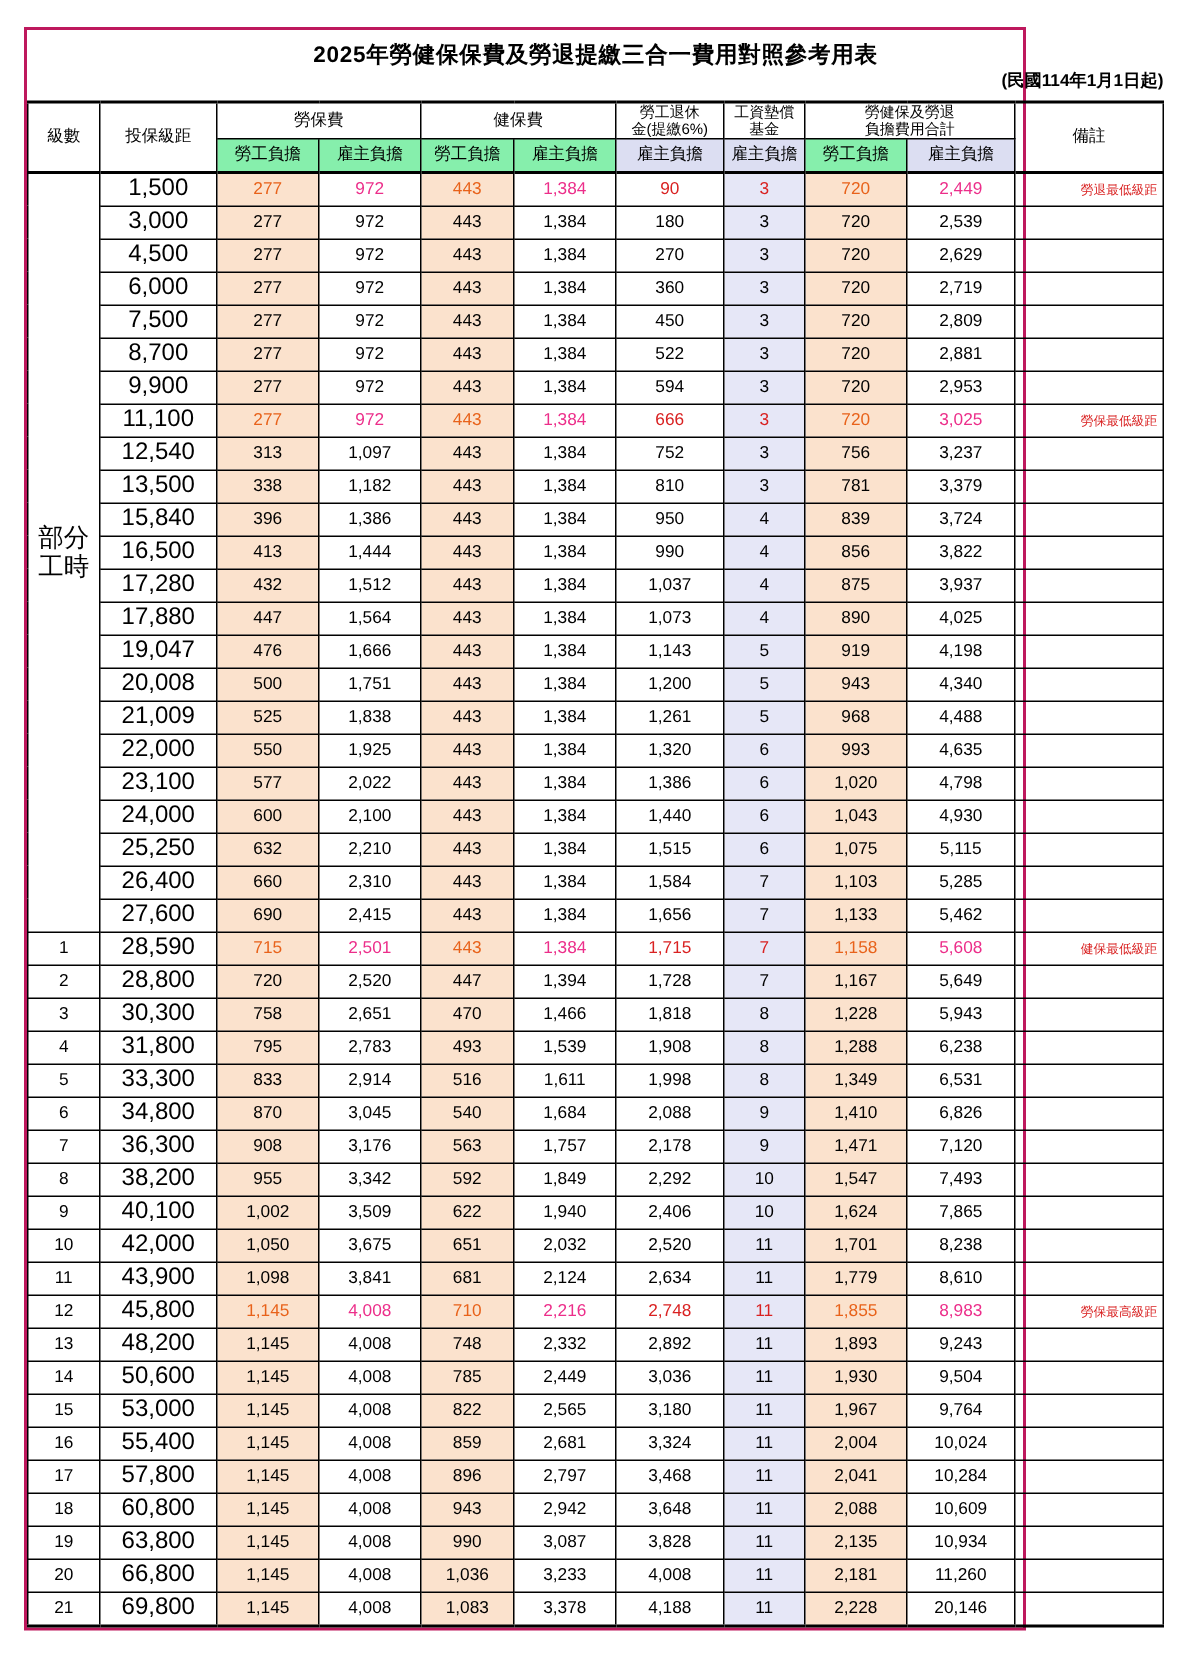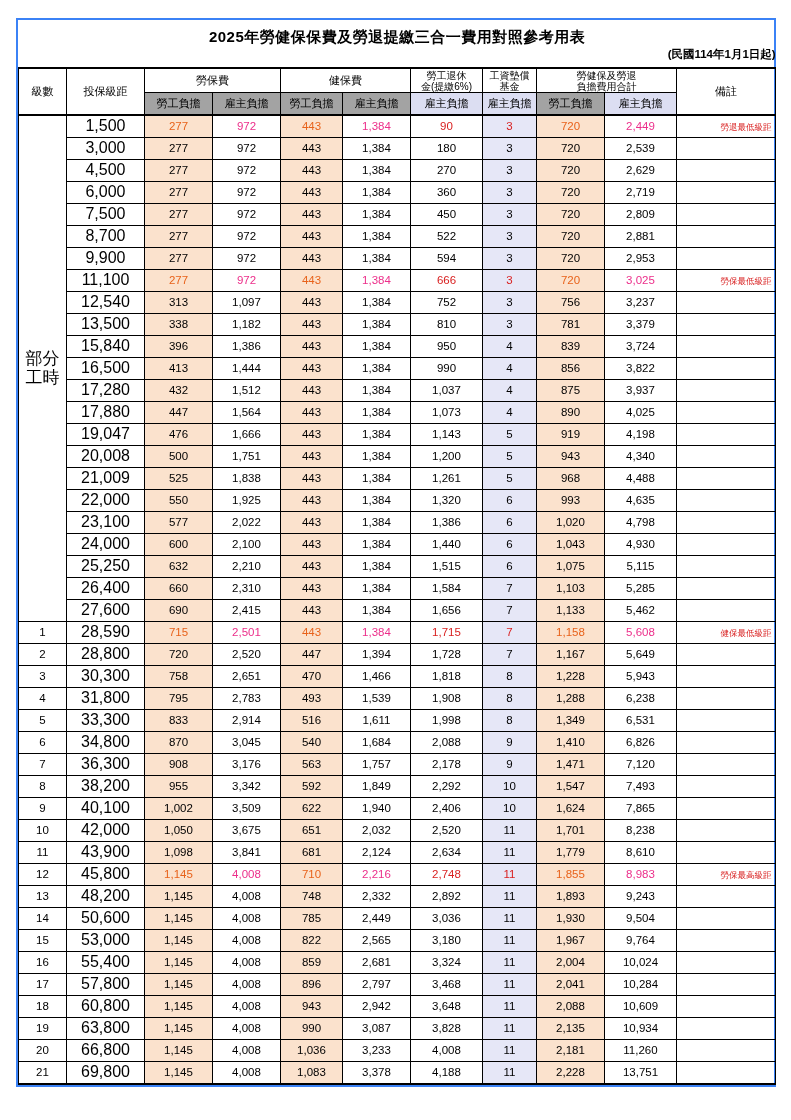--- a/index.html
+++ b/index.html
@@ -9,23 +9,23 @@
     color:#000;
     -webkit-font-smoothing:antialiased;
   }
   #sheet{
     position:relative;
     width:791px;height:1120px;
     box-sizing:border-box;
     padding:18px 16px 10px 16px;
   }
   .frame{
-    border:2px solid #3b82f6;
+    border:2px solid #be185d;
     box-sizing:border-box;
-    width:760px;
+    width:668px;
   }
   table{
     border-collapse:collapse;
     width:100%;
     table-layout:fixed;
   }
   td,th{
     border:1px solid #000;
     text-align:center;
     vertical-align:middle;
@@ -59,21 +59,21 @@
   .hdr-small{
     font-size:10px;
     line-height:1.1;
   }
   .sub-lab{
     font-size:10px;
     height:18px;
   }
   
   .bg-orange{background:#fbe2cd;}
-  .bg-orange-dark{background:#a3a3a3;}
+  .bg-orange-dark{background:#86efac;}
   .bg-blue{background:#e6e7f7;}
   .bg-blue-dark{background:#dcdef2;}
   .bg-white{background:#ffffff;}
   
   .t-orange{color:#e8621a;}
   .t-pink{color:#ec2e8a;}
   .t-red{color:#d92121;}
   .note{
     font-size:8.5px;
     color:#d92121;
@@ -696,19 +696,19 @@
           <tr class=" thick-bottom">
             <td class="rank">21</td>
             <td class="lv">69,800</td>
             <td class="money bg-orange">1,145</td>
             <td class="money bg-white">4,008</td>
             <td class="money bg-orange">1,083</td>
             <td class="money bg-white">3,378</td>
             <td class="money bg-white">4,188</td>
             <td class="money bg-blue">11</td>
             <td class="money bg-orange">2,228</td>
-            <td class="money bg-white">13,751</td>
+            <td class="money bg-white">20,146</td>
             <td></td>
           </tr>
         </tbody>
     </table>
   </div>
 </div>
 
 </body></html>

